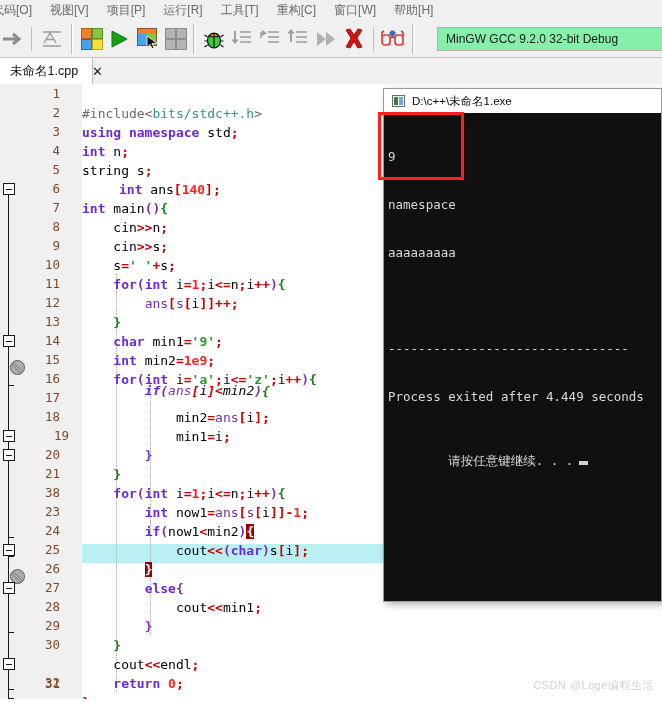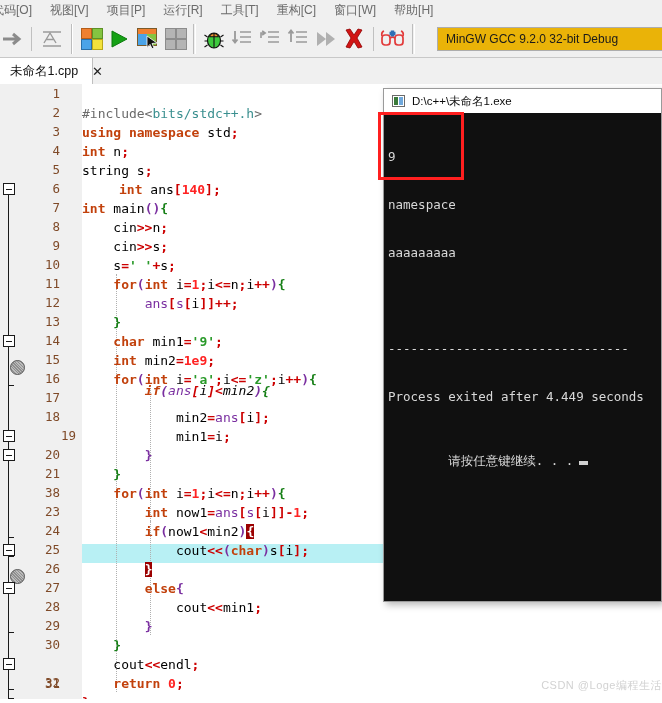--- a/index.html
+++ b/index.html
@@ -36,21 +36,21 @@
     position:relative;flex:none;
   }
   .sq{width:9px;height:9px;position:absolute;}
 
   
   .blue-rem{width:7px;height:7px;background:#2f6fb5;margin-left:-2px;}
 
   
   .combo{
     margin-left:18px;height:22px;min-width:216px;
-    background:#eab308;border:1px solid #adadad;border-right:none;
+    background:#86efac;border:1px solid #adadad;border-right:none;
     display:flex;align-items:center;padding-left:8px;
     font-size:12px;color:#1a1a1a;white-space:nowrap;overflow:hidden;
   }
 
   
   .tabbar{
     position:absolute;left:0;top:58px;width:662px;height:26px;
     background:#f0f0f0;border-bottom:1px solid #bfbfbf;
   }
   .tab{
@@ -113,21 +113,21 @@
     font-family:"DejaVu Sans Mono",monospace;font-size:13px;
     color:#000000;
     margin-top:20px;
   }
   .hl-line{
     position:absolute;left:0;width:100%;height:19px;background:#b8f0f4;
   }
   .indent-guide{position:absolute;width:1px;border-left:1px dotted #b0b0b0;}
 
   
-  .kw{color:#c2410c;font-weight:bold;}
+  .kw{color:#6d28d9;font-weight:bold;}
   .op{color:#cc0000;font-weight:bold;}
   .pre{color:#6a6a6a;}
   .pre2{color:#3a8f8f;}
   .num{color:#ff2222;font-weight:bold;}
   .str{color:#2a9a2a;font-weight:bold;}
   .id{color:#000000;}
   .brc{color:#7a2fa0;font-weight:bold;}
   .brcg{color:#167f16;font-weight:bold;}
   .brk{color:#cc0000;font-weight:bold;}
   .match{background:#9b0000;color:#ffffff;font-weight:bold;}
@@ -161,21 +161,21 @@
     display:inline-block;width:9px;height:4px;background:#d0d0d0;
     vertical-align:baseline;margin-left:6px;
   }
   .annot-box{
     position:absolute;left:378px;top:112px;width:86px;height:68px;
     border:3px solid #ff1f1f;box-sizing:border-box;pointer-events:none;
   }
 
   
   .watermark{
-    position:absolute;right:0;bottom:10px;
+    position:absolute;right:8px;bottom:10px;
     font-size:11px;color:#d2d2d2;white-space:nowrap;letter-spacing:.5px;
   }
   .bottom-strip{
     position:absolute;left:0;bottom:0;width:662px;height:4px;background:#ffffff;
   }
 </style>
 </head>
 <body>
 
 <div id="app">
@@ -348,21 +348,21 @@
         <div class="ln" style="top: 152px; width: 26px; left: 34px;">9</div>
         <div class="ln" style="top: 171px; width: 26px; left: 34px;">10</div>
         <div class="ln" style="top: 190px; width: 26px; left: 34px;">11</div>
         <div class="ln" style="top: 209px; width: 26px; left: 34px;">12</div>
         <div class="ln" style="top: 228px; width: 26px; left: 34px;">13</div>
         <div class="ln" style="top: 247px; width: 26px; left: 34px;">14</div>
         <div class="ln" style="top: 266px; width: 26px; left: 34px;">15</div>
         <div class="ln" style="top: 285px; width: 26px; left: 34px;">16</div>
         <div class="ln" style="top: 304px; width: 26px; left: 34px;">17</div>
         <div class="ln" style="top: 323px; width: 26px; left: 34px;">18</div>
-        <div class="ln" style="top: 342px; width: 26px; left: 50px;">19</div>
+        <div class="ln" style="top: 342px; width: 26px; left: 43px;">19</div>
         <div class="ln" style="top: 361px; width: 26px; left: 34px;">20</div>
         <div class="ln" style="top: 380px; width: 26px; left: 34px;">21</div>
         <div class="ln" style="top: 399px; width: 26px; left: 34px;">38</div>
         <div class="ln" style="top: 418px; width: 26px; left: 34px;">23</div>
         <div class="ln" style="top: 437px; width: 26px; left: 34px;">24</div>
         <div class="ln" style="top: 456px; width: 26px; left: 34px;">25</div>
         <div class="ln" style="top: 475px; width: 26px; left: 34px;">26</div>
         <div class="ln" style="top: 494px; width: 26px; left: 34px;">27</div>
         <div class="ln" style="top: 513px; width: 26px; left: 34px;">28</div>
         <div class="ln" style="top: 532px; width: 26px; left: 34px;">29</div>

